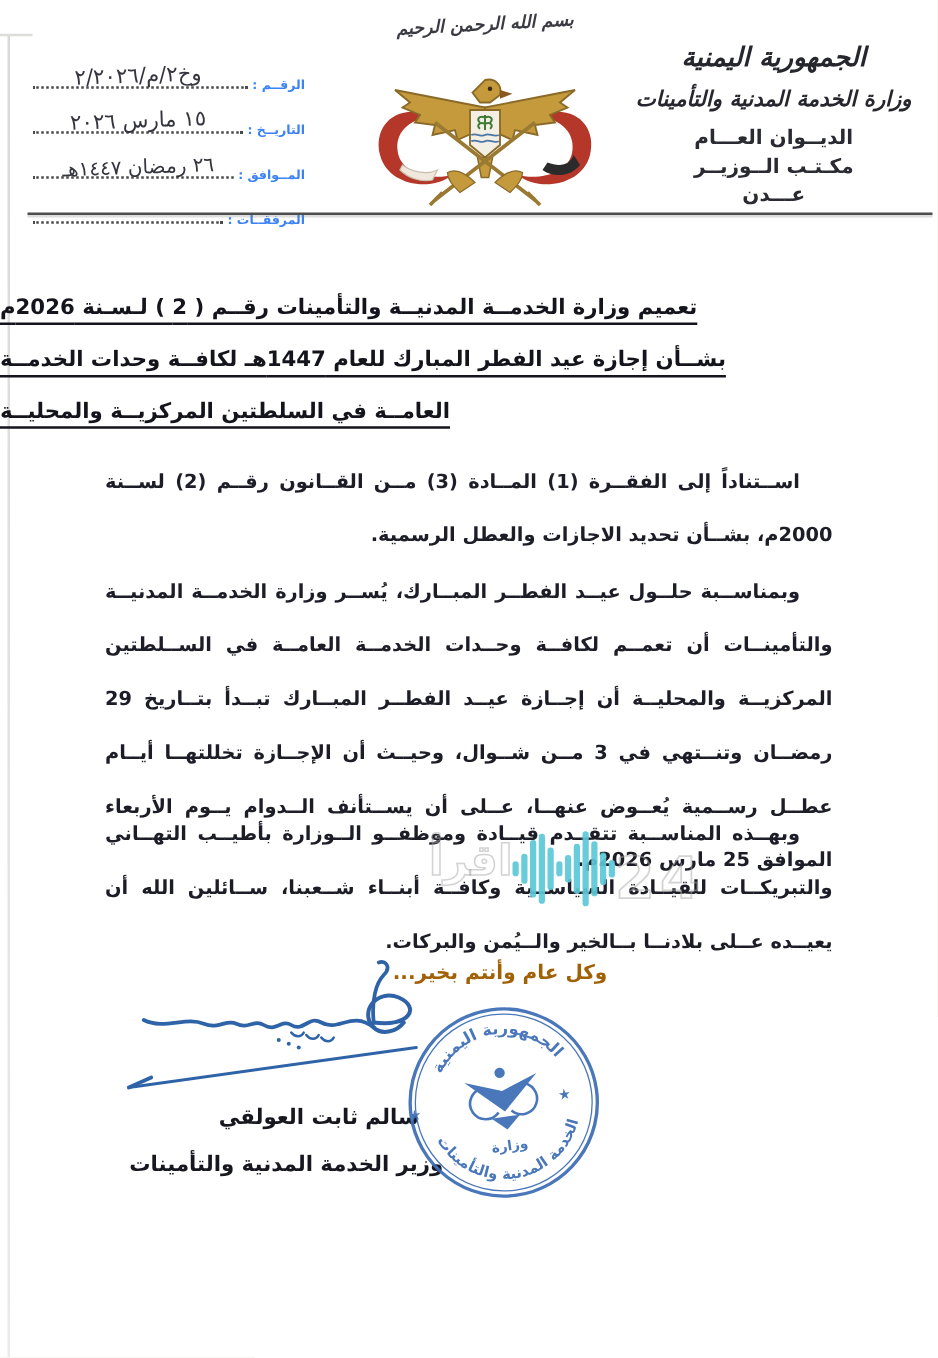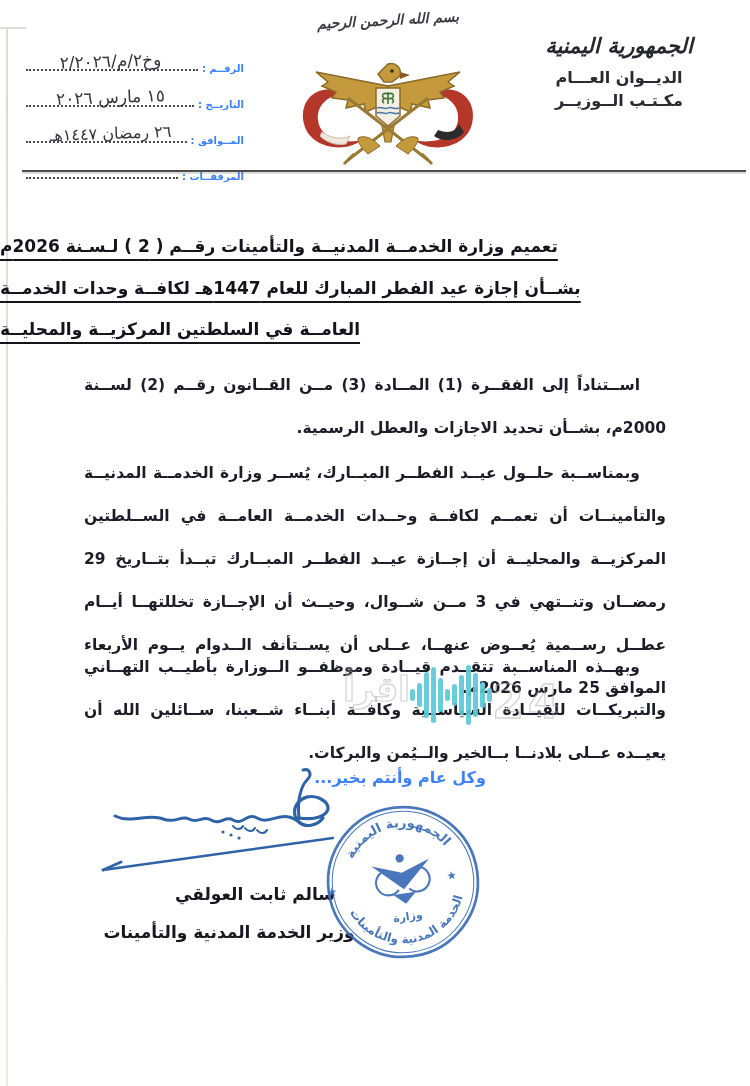--- a/index.html
+++ b/index.html
@@ -50,21 +50,21 @@
   .body-par{
     position:absolute;left:84px;width:582px;
     font-size:15.5px;font-weight:600;color:#1d1d28;
     line-height:2.78;text-align:justify;direction:rtl;
   }
   .p1{top:364px;text-indent:26px;}
   .p2{top:452px;text-indent:26px;}
   .p3{top:646px;text-indent:26px;}
   .closing{
     position:absolute;left:250px;width:300px;top:768px;text-align:center;
-    font-size:16px;font-weight:bold;color:#3b82f6;
+    font-size:16px;font-weight:bold;color:#a16207;
   }
 
   
   .watermark{position:absolute;left:362px;top:655px;width:230px;height:80px;pointer-events:none;}
   .wm-word{
     position:absolute;right:182px;top:14px;font-size:34px;font-weight:bold;
     color:transparent;-webkit-text-stroke:1.2px rgba(165,165,165,.5);
   }
   .wm-bars{position:absolute;right:100px;top:6px;height:68px;display:flex;align-items:center;gap:2px;}
   .wm-bars i{display:block;width:5px;border-radius:3px;background:#5bc8d7;opacity:.92;}
@@ -136,22 +136,24 @@
 
     <path d="M94,84 L106,84 L103,100 L97,100 Z" fill="#c49a3c" stroke="#8a6a28" stroke-width="1.2"></path>
     <path d="M60,118 L140,56 M140,118 L60,56" stroke="#9a7a32" stroke-width="3"></path>
     <path d="M56,122 L66,112 M144,122 L134,112" stroke="#9a7a32" stroke-width="3"></path>
     <path d="M70,96 C78,92 86,98 92,104 L80,112 C74,106 70,102 70,96 Z" fill="#c49a3c" stroke="#8a6a28"></path>
     <path d="M130,96 C122,92 114,98 108,104 L120,112 C126,106 130,102 130,96 Z" fill="#c49a3c" stroke="#8a6a28"></path>
   </svg>
 
   <div class="letterhead">
     <div class="lh-republic">الجمهورية اليمنية</div>
+    <div class="lh-ministry">وزارة الخدمة المدنية والتأمينات</div>
     <div class="lh-small" style="margin-top:10px;">الديــوان العـــام</div>
     <div class="lh-small">مكـتـب الــوزيــر</div>
+    <div class="lh-small">عـــدن</div>
   </div>
 
   <div class="header-rule"></div>
 
   <div class="doc-title">
     <div><span>تعميم وزارة الخدمــة المدنيــة والتأمينات رقــم ( 2 ) لـسـنة 2026م</span></div>
     <div><span>بشــأن إجازة عيد الفطر المبارك للعام 1447هـ لكافــة وحدات الخدمــة</span></div>
     <div><span>العامــة في السلطتين المركزيــة والمحليــة</span></div>
   </div>
 

